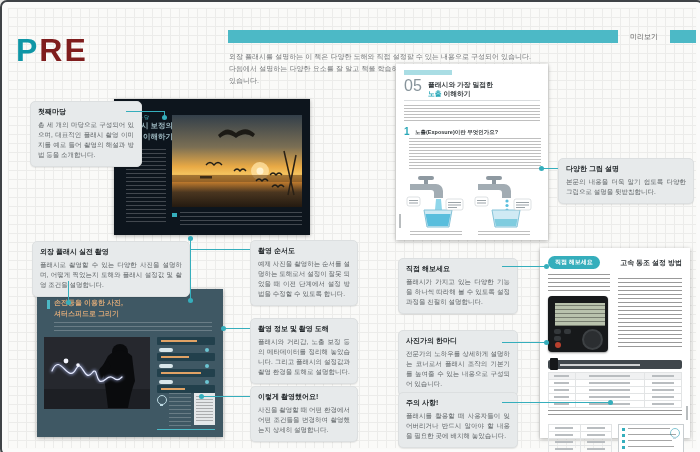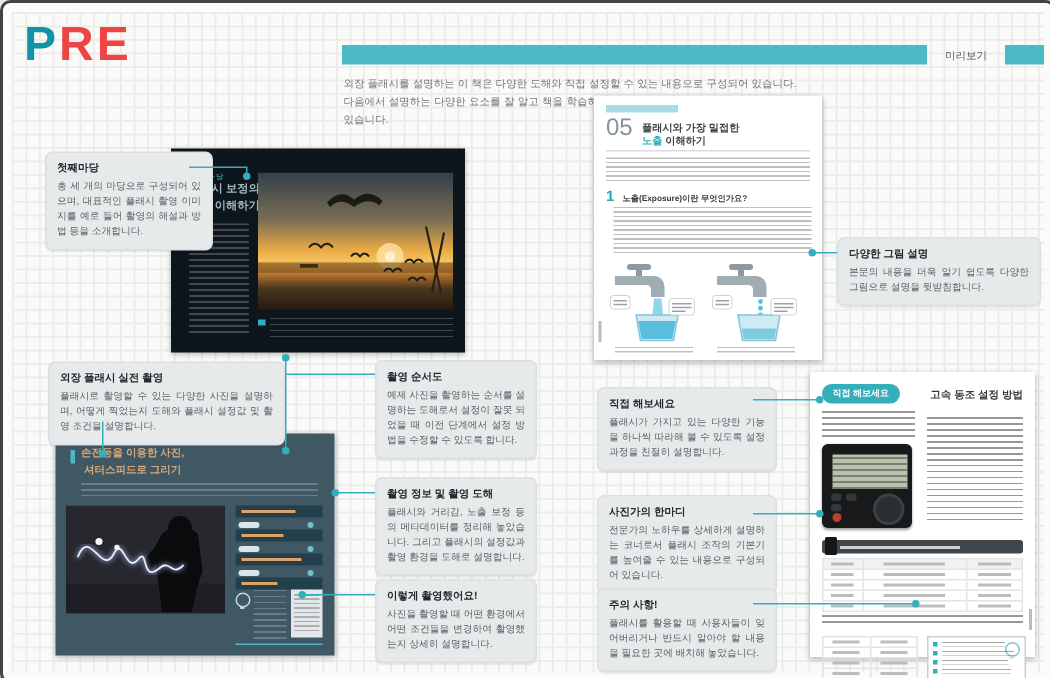--- a/index.html
+++ b/index.html
@@ -5,38 +5,38 @@
   html,body{margin:0;padding:0;background:#e9e9e7;font-family:"Liberation Sans",sans-serif;}
   #canvas{position:relative;width:700px;height:452px;background:#fafaf8;border:2px solid #3f4347;border-radius:7px;overflow:hidden;
     box-shadow:inset 0 0 0 5px #fbfbfa;}
   #grid{position:absolute;inset:6px;background-image:
       linear-gradient(#ececea 1px,transparent 1px),
       linear-gradient(90deg,#ececea 1px,transparent 1px);
     background-size:9px 9px;}
   
   .logo{position:absolute;left:14px;top:14px;line-height:0.84;letter-spacing:2px;font-weight:bold;font-size:32px;}
   .logo div{display:block;}
-  .logo-l1{color:#ef4444;}
+  .logo-l1{color:#7f1d1d;margin-top:21px;}
   .logo-l1::first-letter{color:#0f96a6;}
   .logo-l2{color:#8fd0d8;}
   .logo-l2::first-letter{color:#333b42;}
   .topbar{position:absolute;top:28px;height:13px;background:#4cb9c6;}
   .corner-label{position:absolute;top:30px;font-size:7px;color:#555;}
   .intro{position:absolute;left:227px;top:49px;width:302px;font-size:7px;line-height:1.7;color:#737678;text-align:justify;}
   
   .callout{position:absolute;background:#e7eaeb;border:1px solid #dcdfe0;border-radius:5px;padding:5px 7px 6px;box-shadow:0 1px 1px rgba(0,0,0,.08);}
   .c-title{font-size:7px;font-weight:bold;color:#24292c;margin-bottom:3px;}
   .c-body{font-size:6.5px;color:#5a5f62;line-height:1.55;text-align:justify;}
   
   .h-line,.v-line{position:absolute;background:#35aebc;}
   .h-line{height:1px;}
   .v-line{width:1px;}
   .dot{position:absolute;width:5px;height:5px;border-radius:50%;background:#35aebc;}
   
-  .page{position:absolute;box-shadow:0 1px 4px rgba(0,0,0,.3);text-align:center;}
+  .page{position:absolute;box-shadow:0 1px 4px rgba(0,0,0,.3);}
   .pageA{left:112px;top:97px;width:196px;height:136px;background:#0d151d;}
   .pageB{left:35px;top:287px;width:186px;height:148px;background:#3f5864;}
   .pageC{left:394px;top:62px;width:152px;height:176px;background:#ffffff;}
   .pageD{left:538px;top:246px;width:150px;height:190px;background:#ffffff;}
   
   .fl{position:absolute;}
   .fl-dim{background-image:repeating-linear-gradient(to bottom,rgba(255,255,255,.22) 0 1px,transparent 1px 4px);}
   .fl-light{background-image:repeating-linear-gradient(to bottom,rgba(0,0,0,.4) 0 1px,transparent 1px 4px);}
   .fl-soft{background-image:repeating-linear-gradient(to bottom,rgba(0,0,0,.25) 0 1px,transparent 1px 3px);}
   

